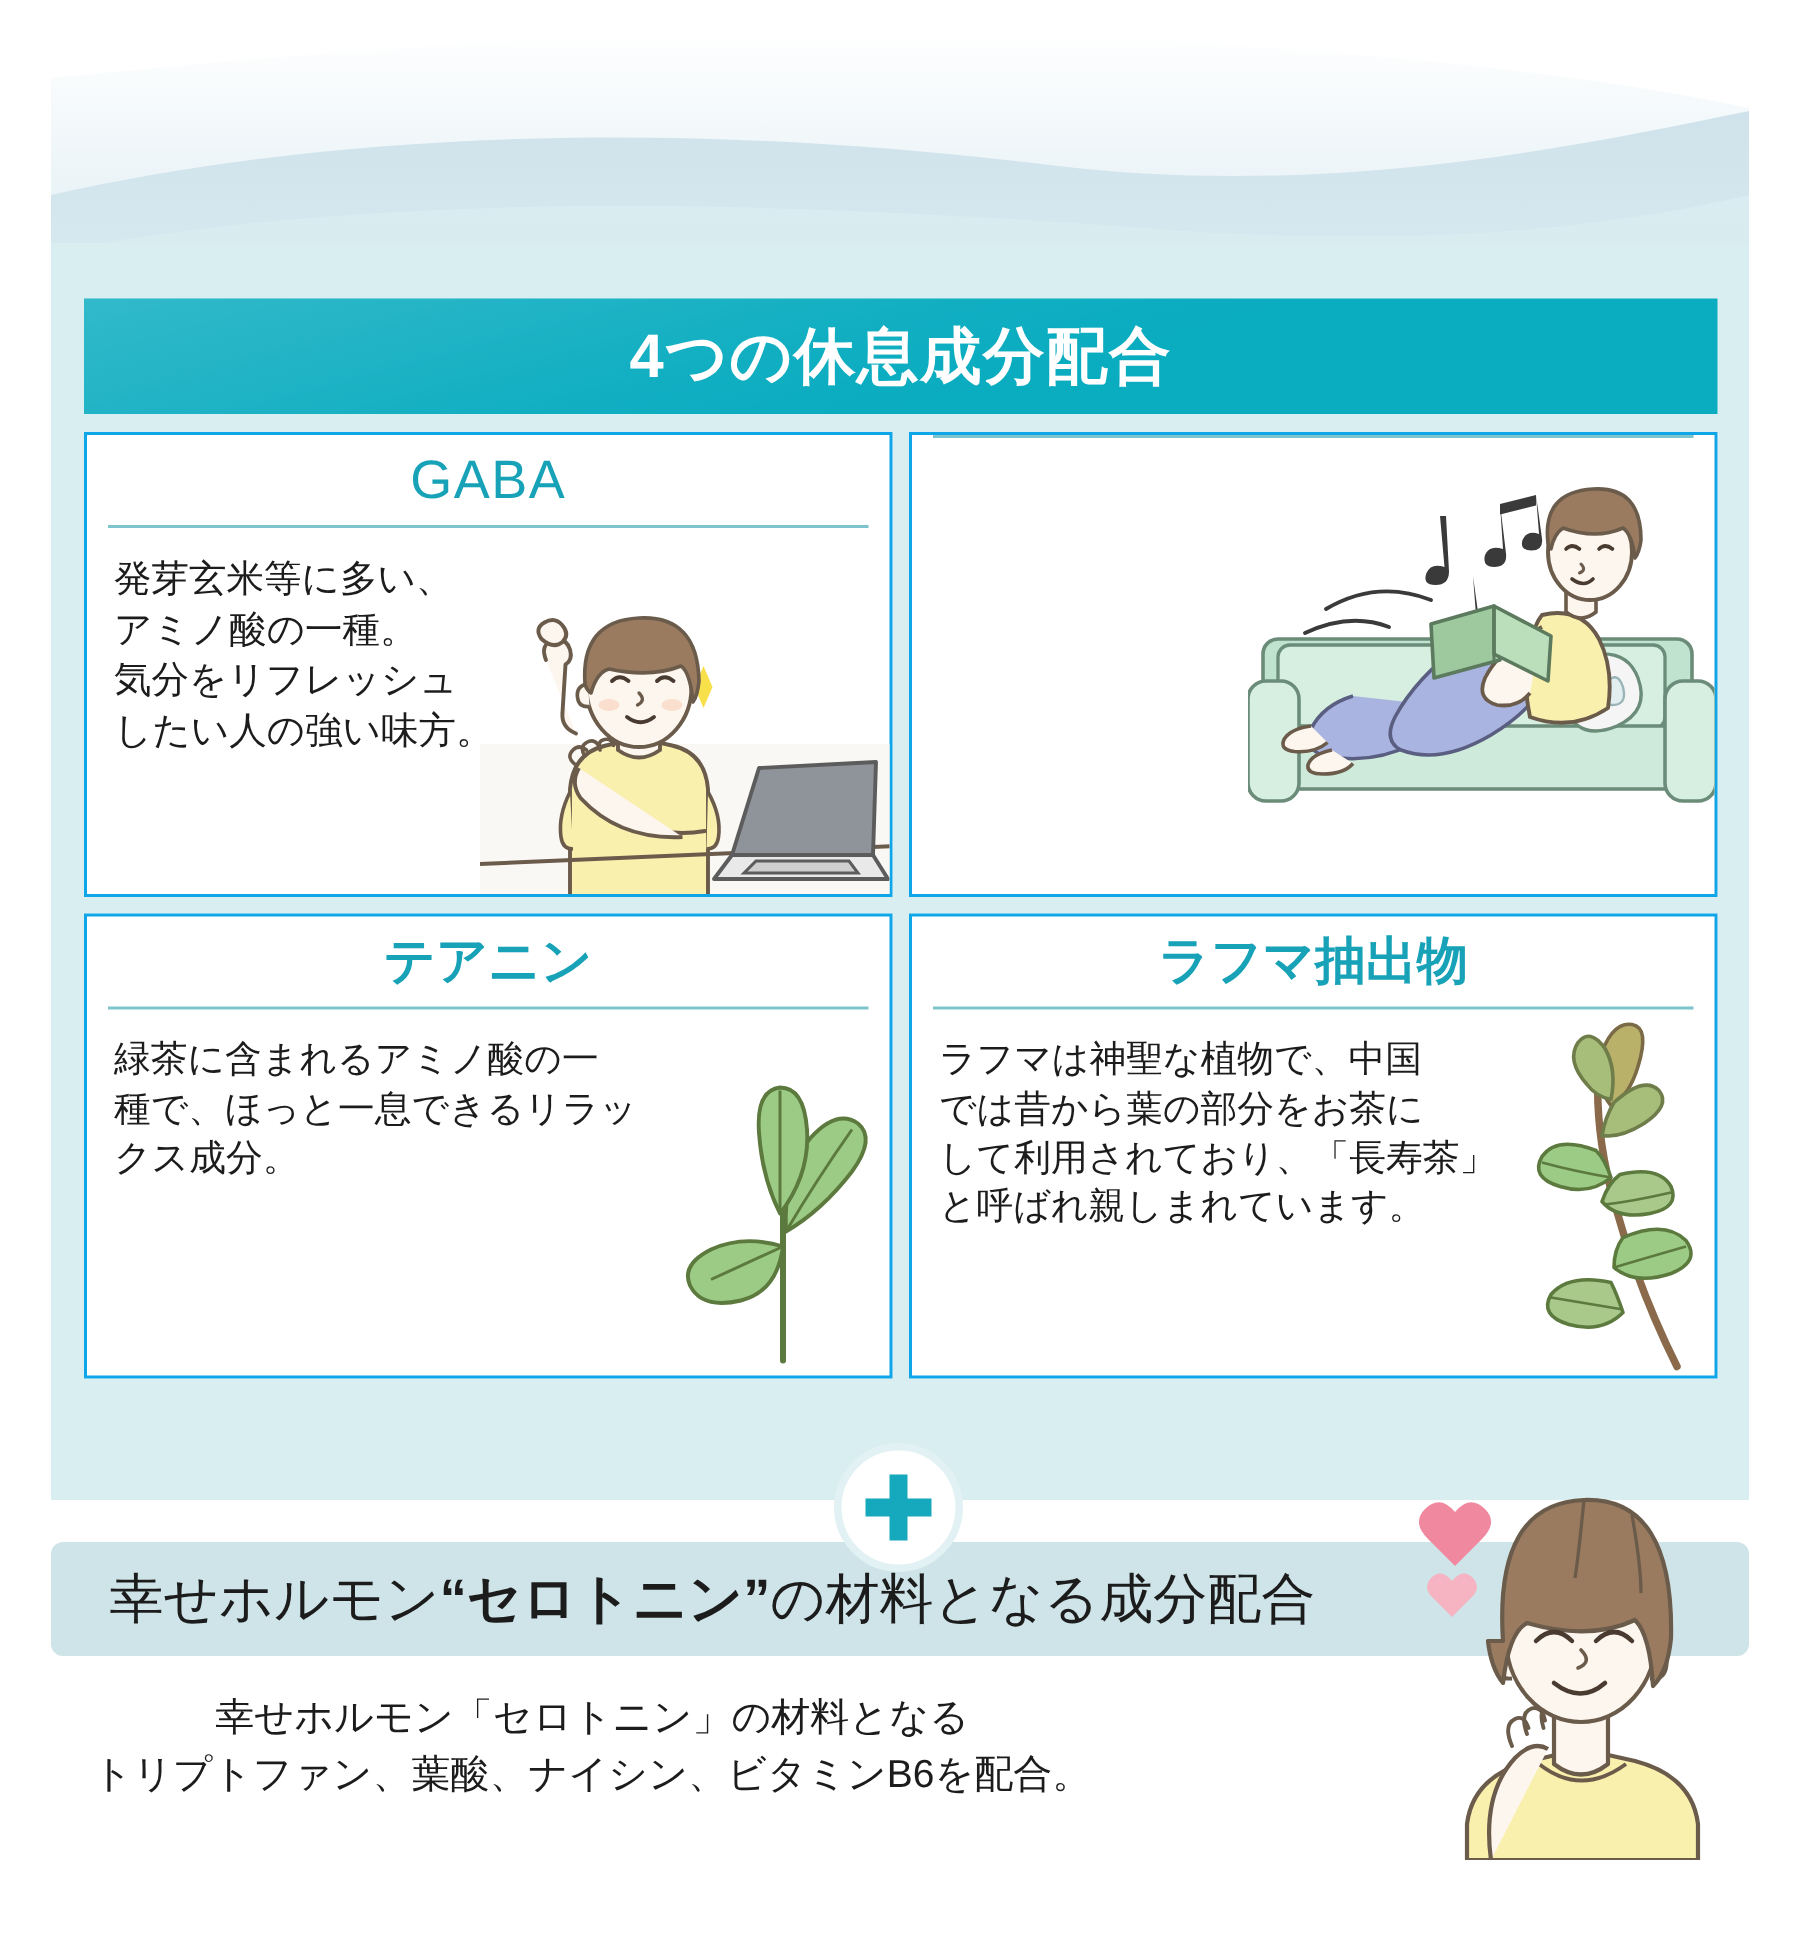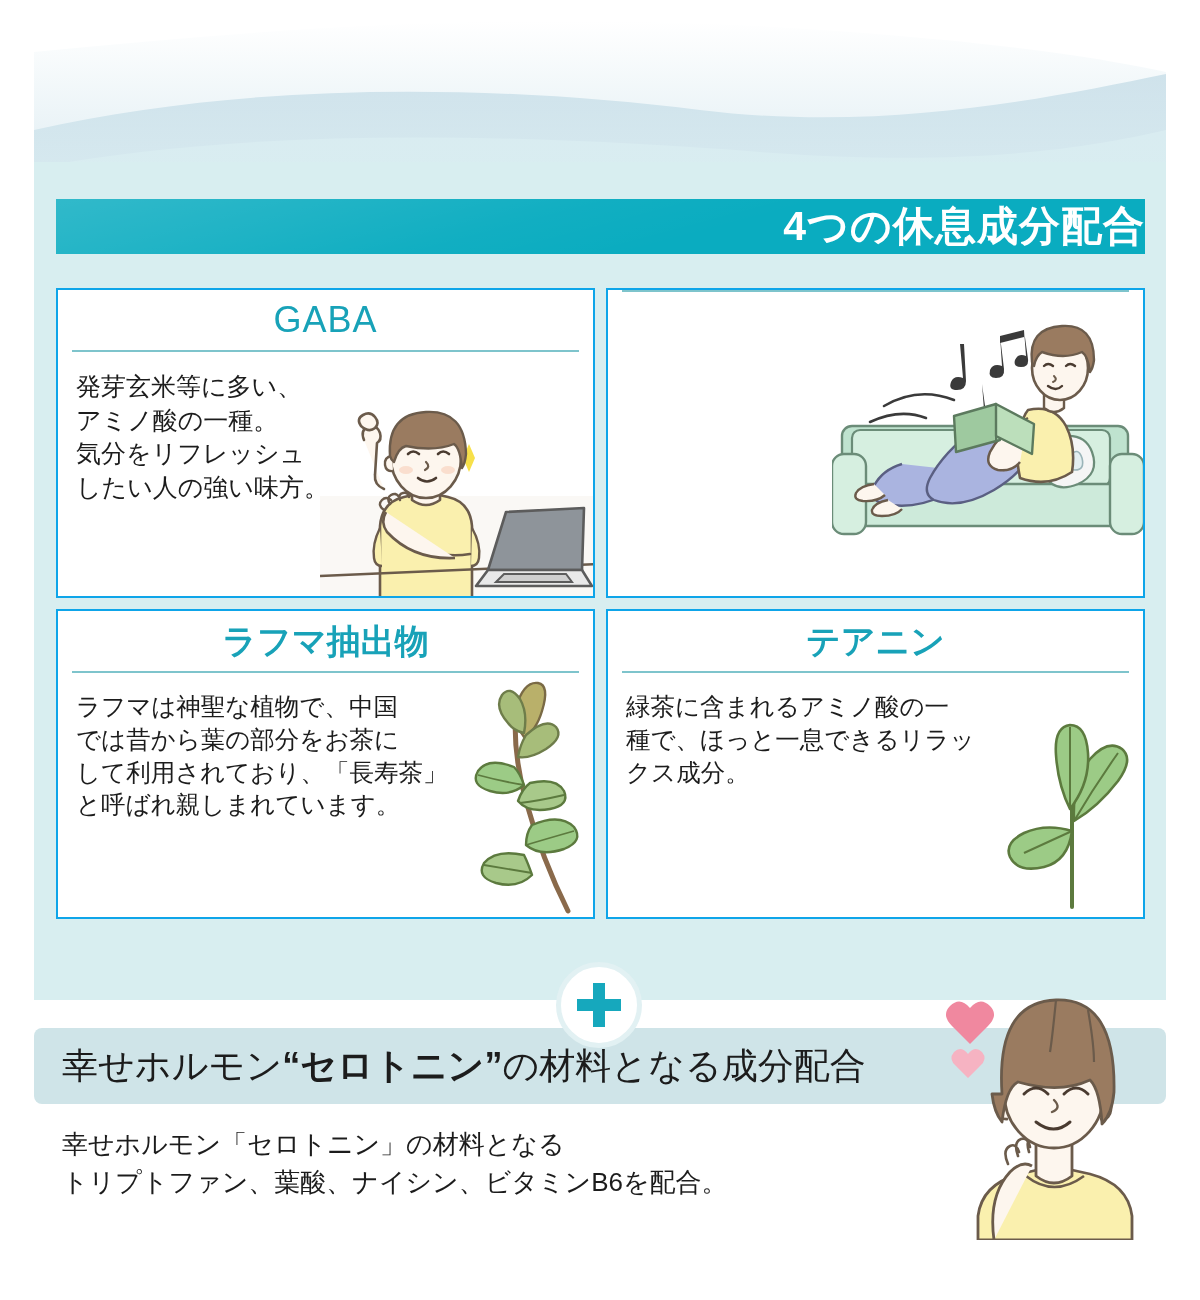--- a/index.html
+++ b/index.html
@@ -43,26 +43,26 @@
     height: 838px;
     background: #d8eef0;
   }
 
   
   .banner {
     position: absolute;
     left: 56px;
     top: 199px;
     width: 1089px;
-    height: 55px;
+    height: 77px;
     background: #0aacc0;
     background-image: linear-gradient(165deg, rgba(255,255,255,0.16) 0%, rgba(255,255,255,0.03) 42%, rgba(255,255,255,0) 60%);
     display: flex;
     align-items: center;
-    justify-content: flex-end;
+    justify-content: center;
   }
   .banner-title {
     color: #ffffff;
     font-size: 41px;
     font-weight: bold;
     letter-spacing: 1px;
     line-height: 1;
     white-space: nowrap;
   }
 
@@ -146,37 +146,38 @@
     top: 1028px;
     width: 1132px;
     height: 76px;
     background: #cfe4e8;
     border-radius: 8px;
     display: flex;
     align-items: center;
     z-index: 2;
   }
   .bottom-title {
-    margin-left: 28px;
+    margin-left: 39px;
     color: #1c1c1c;
     font-size: 36px;
     line-height: 1;
     white-space: nowrap;
   }
   .bottom-title b { font-weight: bold; }
 
   .bottom-text {
     position: absolute;
     left: 62px;
     top: 1126px;
     color: #1c1c1c;
     font-size: 26px;
     line-height: 1.45;
     white-space: pre-line;
     z-index: 3;
+    text-align: center;
   }
 
   .serotonin-art {
     position: absolute;
     left: 930px;
     top: 988px;
     width: 266px;
     height: 252px;
     z-index: 5;
   }
@@ -317,66 +318,66 @@
           <path d="M200 48 q-4 -34 30 -36 q32 -2 32 34 q-1 8 -4 12 q-2 -16 -8 -20 q-18 8 -40 0 q-6 4 -8 14 q-2 -2 -2 -4 Z" fill="#9a7b60" stroke="#6b5b4b" stroke-width="2.4" stroke-linejoin="round"></path>
           <path d="M212 52 q4 -4 9 0" fill="none" stroke="#4a3b30" stroke-width="2.4" stroke-linecap="round"></path>
           <path d="M234 52 q4 -4 9 0" fill="none" stroke="#4a3b30" stroke-width="2.4" stroke-linecap="round"></path>
           <path d="M222 62 q4 4 -1 6" fill="none" stroke="#6b5b4b" stroke-width="2" stroke-linecap="round"></path>
           <path d="M216 72 q8 6 14 0" fill="none" stroke="#4a3b30" stroke-width="2.4" stroke-linecap="round"></path>
         </svg>
       </div>
     </div>
 
     <div class="card">
-      <div class="card-title">ラフマ抽出物</div>
-      <div class="card-divider"></div>
-      <div class="card-body">
-        <div class="card-text" style="font-size:24.5px;">ラフマは神聖な植物で、中国
-では昔から葉の部分をお茶に
-して利用されており、「長寿茶」
-と呼ばれ親しまれています。</div>
-        <svg class="card-art" style="left:398px; top:6px;" width="142" height="238" viewBox="0 0 142 238" xmlns="http://www.w3.org/2000/svg">
-          <path d="M112 232 q-26 -52 -42 -110 q-14 -50 -10 -96" stroke="#8a6a4b" stroke-width="5" fill="none" stroke-linecap="round"></path>
-
-          <path d="M60 28 q8 -26 22 -24 q12 2 4 28 q-6 20 -18 26 q-10 -12 -8 -30 Z" fill="#b9b06a" stroke="#7a6a45" stroke-width="2.4" stroke-linejoin="round"></path>
-          <path d="M52 44 q-14 -16 -6 -28 q8 -10 18 4 q8 14 4 34 q-10 -2 -16 -10 Z" fill="#a7bd7a" stroke="#6e7d4a" stroke-width="2.4" stroke-linejoin="round"></path>
-          <path d="M70 56 q20 -18 30 -8 q8 10 -10 22 q-16 10 -28 8 q2 -12 8 -22 Z" fill="#a7bd7a" stroke="#6e7d4a" stroke-width="2.4" stroke-linejoin="round"></path>
-
-          <path d="M58 88 q-26 -10 -36 4 q-8 14 12 20 q20 6 34 -6 q-4 -12 -10 -18 Z" fill="#9ccb86" stroke="#5c7a3e" stroke-width="2.4" stroke-linejoin="round"></path>
-          <path d="M22 96 q22 6 46 10" fill="none" stroke="#5c7a3e" stroke-width="1.8"></path>
-          <path d="M74 104 q26 -6 34 8 q6 14 -14 18 q-22 4 -32 -8 q4 -12 12 -18 Z" fill="#a8c98a" stroke="#5c7a3e" stroke-width="2.4" stroke-linejoin="round"></path>
-          <path d="M108 116 q-26 6 -44 8" fill="none" stroke="#5c7a3e" stroke-width="1.8"></path>
-
-          <path d="M76 146 q28 -12 42 2 q10 14 -10 22 q-24 8 -38 -4 q0 -12 6 -20 Z" fill="#9ccb86" stroke="#5c7a3e" stroke-width="2.4" stroke-linejoin="round"></path>
-          <path d="M118 152 q-28 8 -48 14" fill="none" stroke="#5c7a3e" stroke-width="1.8"></path>
-          <path d="M68 176 q-28 -6 -40 8 q-8 14 12 20 q22 6 36 -8 q-4 -12 -8 -20 Z" fill="#a8c98a" stroke="#5c7a3e" stroke-width="2.4" stroke-linejoin="round"></path>
-          <path d="M28 186 q24 4 48 8" fill="none" stroke="#5c7a3e" stroke-width="1.8"></path>
-        </svg>
-      </div>
-    </div>
-
-    <div class="card">
       <div class="card-title">テアニン</div>
       <div class="card-divider"></div>
       <div class="card-body">
         <div class="card-text" style="font-size:24.5px;">緑茶に含まれるアミノ酸の一
 種で、ほっと一息できるリラッ
 クス成分。</div>
         <svg class="card-art" style="left:392px; top:8px;" width="146" height="232" viewBox="0 0 146 232" xmlns="http://www.w3.org/2000/svg">
           <path d="M72 226 L72 120" stroke="#5c7a3e" stroke-width="4" stroke-linecap="round"></path>
           <path d="M72 150 q-26 -8 -48 2 q-20 10 -14 24 q8 16 34 10 q24 -6 28 -36 Z" fill="#9ccb86" stroke="#5c7a3e" stroke-width="2.6" stroke-linejoin="round"></path>
           <path d="M24 172 q26 -12 48 -22" fill="none" stroke="#5c7a3e" stroke-width="2"></path>
           <path d="M74 140 q24 -14 44 -40 q16 -22 4 -32 q-14 -10 -32 10 q-18 22 -16 62 Z" fill="#9ccb86" stroke="#5c7a3e" stroke-width="2.6" stroke-linejoin="round"></path>
           <path d="M118 72 q-24 34 -44 68" fill="none" stroke="#5c7a3e" stroke-width="2"></path>
           <path d="M70 128 q-12 -24 -14 -54 q-2 -28 14 -30 q16 0 18 28 q2 30 -18 56 Z" fill="#9ccb86" stroke="#5c7a3e" stroke-width="2.6" stroke-linejoin="round"></path>
           <path d="M70 46 q0 42 0 82" fill="none" stroke="#5c7a3e" stroke-width="2"></path>
         </svg>
       </div>
     </div>
 
+    <div class="card">
+      <div class="card-title">ラフマ抽出物</div>
+      <div class="card-divider"></div>
+      <div class="card-body">
+        <div class="card-text" style="font-size:24.5px;">ラフマは神聖な植物で、中国
+では昔から葉の部分をお茶に
+して利用されており、「長寿茶」
+と呼ばれ親しまれています。</div>
+        <svg class="card-art" style="left:398px; top:6px;" width="142" height="238" viewBox="0 0 142 238" xmlns="http://www.w3.org/2000/svg">
+          <path d="M112 232 q-26 -52 -42 -110 q-14 -50 -10 -96" stroke="#8a6a4b" stroke-width="5" fill="none" stroke-linecap="round"></path>
+
+          <path d="M60 28 q8 -26 22 -24 q12 2 4 28 q-6 20 -18 26 q-10 -12 -8 -30 Z" fill="#b9b06a" stroke="#7a6a45" stroke-width="2.4" stroke-linejoin="round"></path>
+          <path d="M52 44 q-14 -16 -6 -28 q8 -10 18 4 q8 14 4 34 q-10 -2 -16 -10 Z" fill="#a7bd7a" stroke="#6e7d4a" stroke-width="2.4" stroke-linejoin="round"></path>
+          <path d="M70 56 q20 -18 30 -8 q8 10 -10 22 q-16 10 -28 8 q2 -12 8 -22 Z" fill="#a7bd7a" stroke="#6e7d4a" stroke-width="2.4" stroke-linejoin="round"></path>
+
+          <path d="M58 88 q-26 -10 -36 4 q-8 14 12 20 q20 6 34 -6 q-4 -12 -10 -18 Z" fill="#9ccb86" stroke="#5c7a3e" stroke-width="2.4" stroke-linejoin="round"></path>
+          <path d="M22 96 q22 6 46 10" fill="none" stroke="#5c7a3e" stroke-width="1.8"></path>
+          <path d="M74 104 q26 -6 34 8 q6 14 -14 18 q-22 4 -32 -8 q4 -12 12 -18 Z" fill="#a8c98a" stroke="#5c7a3e" stroke-width="2.4" stroke-linejoin="round"></path>
+          <path d="M108 116 q-26 6 -44 8" fill="none" stroke="#5c7a3e" stroke-width="1.8"></path>
+
+          <path d="M76 146 q28 -12 42 2 q10 14 -10 22 q-24 8 -38 -4 q0 -12 6 -20 Z" fill="#9ccb86" stroke="#5c7a3e" stroke-width="2.4" stroke-linejoin="round"></path>
+          <path d="M118 152 q-28 8 -48 14" fill="none" stroke="#5c7a3e" stroke-width="1.8"></path>
+          <path d="M68 176 q-28 -6 -40 8 q-8 14 12 20 q22 6 36 -8 q-4 -12 -8 -20 Z" fill="#a8c98a" stroke="#5c7a3e" stroke-width="2.4" stroke-linejoin="round"></path>
+          <path d="M28 186 q24 4 48 8" fill="none" stroke="#5c7a3e" stroke-width="1.8"></path>
+        </svg>
+      </div>
+    </div>
+
   </div>
 
   <div class="plus-badge">
     <svg width="52" height="52" viewBox="0 0 52 52" xmlns="http://www.w3.org/2000/svg">
       <path d="M20 4 H32 V20 H48 V32 H32 V48 H20 V32 H4 V20 H20 Z" fill="#16a8bd"></path>
     </svg>
   </div>
 
   <div class="bottom-banner">
     <div class="bottom-title">

